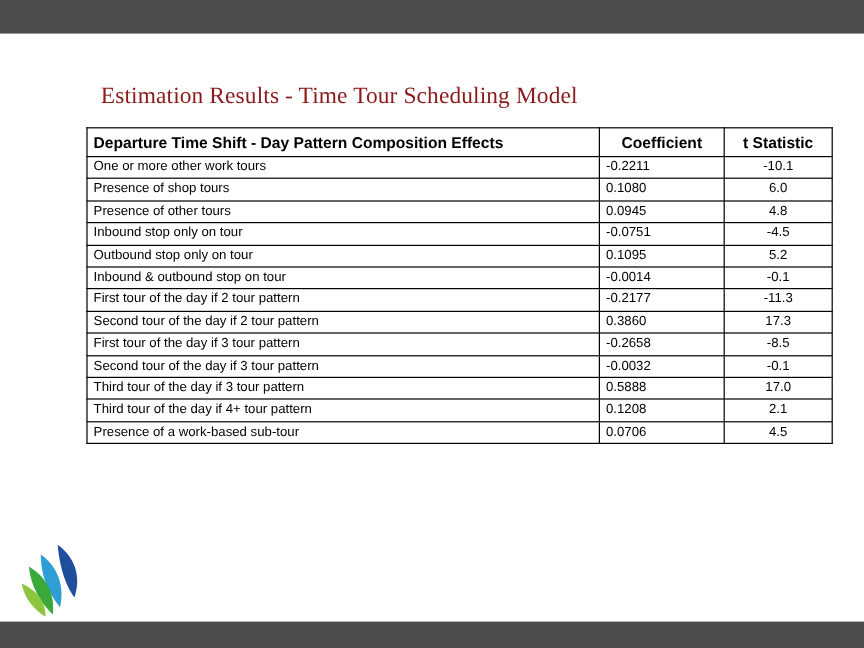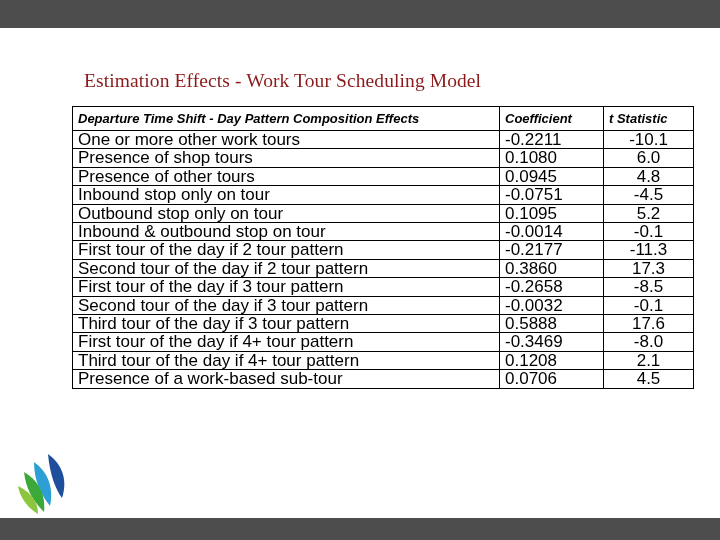--- a/index.html
+++ b/index.html
@@ -47,64 +47,63 @@
   table.results {
     border-collapse: collapse;
     table-layout: fixed;
     width: 588px;
     font-family: "Liberation Sans", sans-serif;
   }
   table.results th,
   table.results td {
     border: 1px solid #000000;
     padding: 0 5px;
-    font-size: 17px;
+    font-size: 11px;
     line-height: 17.4px;
     height: 17.4px;
     color: #000000;
     background: #ffffff;
   }
   table.results thead th {
     font-weight: bold;
     font-size: 13px;
     line-height: 23px;
     height: 23px;
-    font-style: italic;
   }
   th.col-label, td.col-label {
     text-align: left;
     width: 416px;
   }
   th.col-coef, td.col-coef {
     width: 93px;
   }
   th.col-t, td.col-t {
     text-align: center;
     width: 79px;
   }
   thead th.col-coef, thead th.col-t {
-    text-align: left;
+    text-align: center;
   }
   td.col-label {
     padding-left: 28px;
   }
   .logo {
     position: absolute;
     left: 18px;
     top: 452px;
     width: 58px;
     height: 62px;
   }
 </style>
 </head>
 <body>
 
 <div class="top-bar"></div>
 
-<div class="slide-title">Estimation Effects - Work Tour Scheduling Model</div>
+<div class="slide-title">Estimation Results - Time Tour Scheduling Model</div>
 
 <div class="table-wrap">
   <table class="results">
     <thead>
       <tr>
         <th class="col-label">Departure Time Shift - Day Pattern Composition Effects</th>
         <th class="col-coef">Coefficient</th>
         <th class="col-t">t Statistic</th>
       </tr>
     </thead>
@@ -155,26 +154,21 @@
           <td class="col-t">-8.5</td>
         </tr>
         <tr>
           <td class="col-label">Second tour of the day if 3 tour pattern</td>
           <td class="col-coef">-0.0032</td>
           <td class="col-t">-0.1</td>
         </tr>
         <tr>
           <td class="col-label">Third tour of the day if 3 tour pattern</td>
           <td class="col-coef">0.5888</td>
-          <td class="col-t">17.6</td>
-        </tr>
-        <tr>
-          <td class="col-label">First tour of the day if 4+ tour pattern</td>
-          <td class="col-coef">-0.3469</td>
-          <td class="col-t">-8.0</td>
+          <td class="col-t">17.0</td>
         </tr>
         <tr>
           <td class="col-label">Third tour of the day if 4+ tour pattern</td>
           <td class="col-coef">0.1208</td>
           <td class="col-t">2.1</td>
         </tr>
         <tr>
           <td class="col-label">Presence of a work-based sub-tour</td>
           <td class="col-coef">0.0706</td>
           <td class="col-t">4.5</td>

